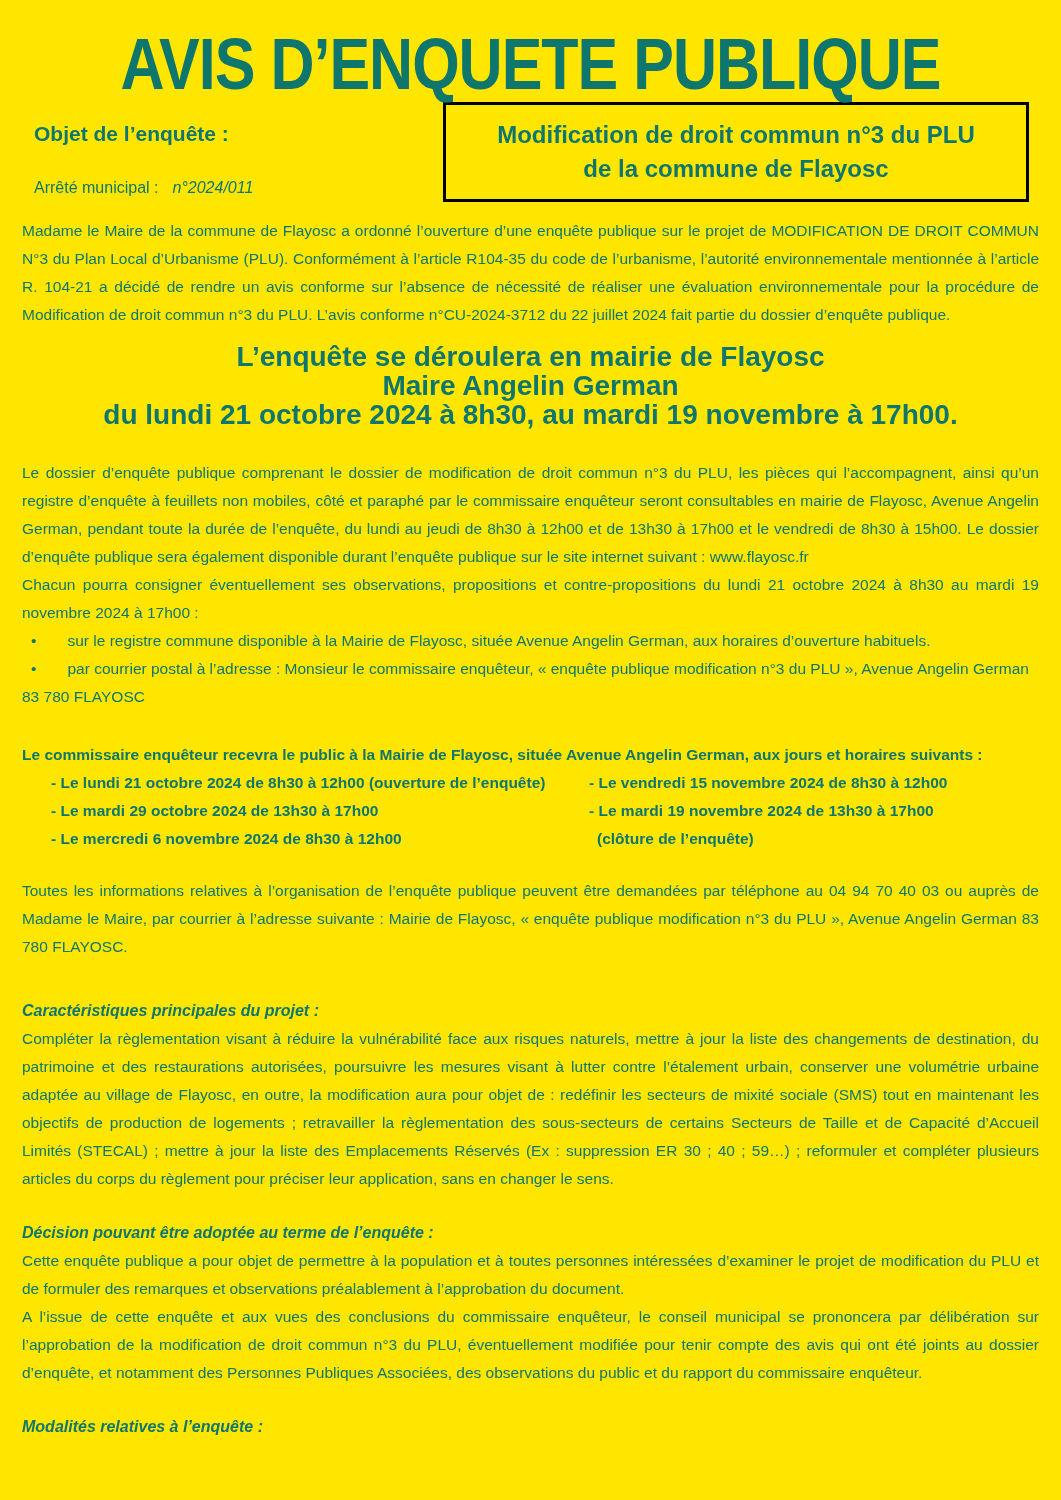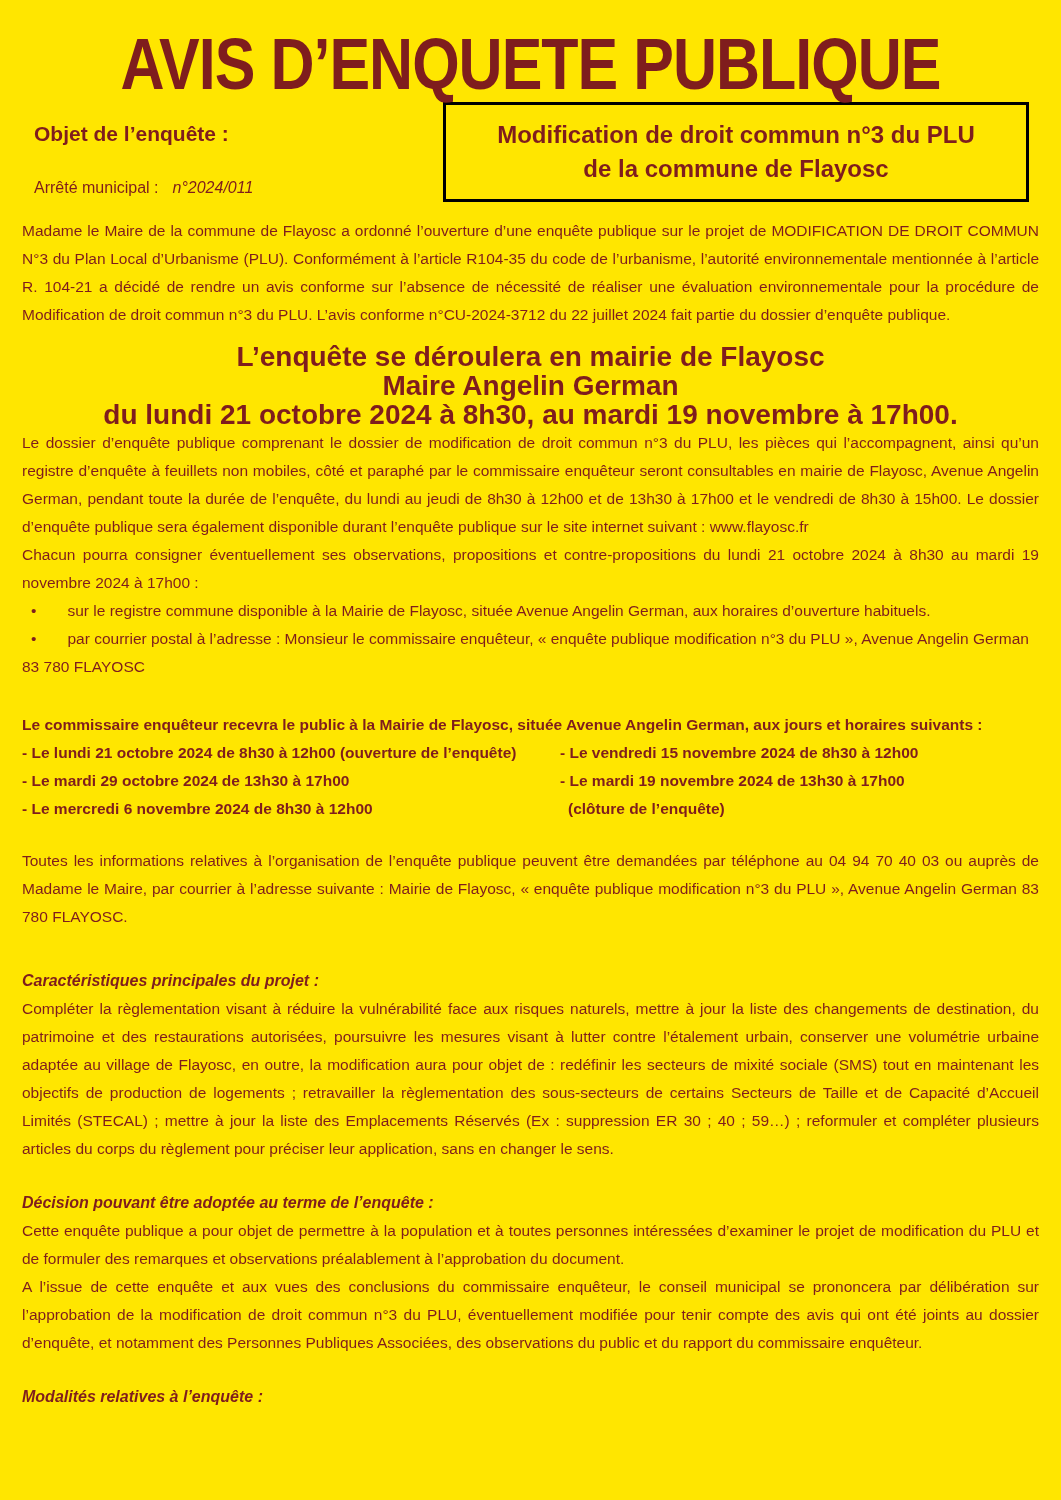--- a/index.html
+++ b/index.html
@@ -3,21 +3,21 @@
 <meta charset="utf-8">
 <style>
   html, body { margin: 0; padding: 0; }
   body { background: #888; }
   .page {
     position: relative;
     width: 1061px;
     height: 1500px;
     margin: 0 auto;
     background: #FFE600;
-    color: #7f1d1d;
+    color: #0f766e;
     font-family: "Liberation Sans", sans-serif;
     box-sizing: border-box;
     padding: 0 22px;
     overflow: hidden;
   }
   .page-title {
     text-align: center;
     font-weight: bold;
     font-size: 61px;
     letter-spacing: -1px;
@@ -55,33 +55,33 @@
     margin: 0;
   }
   .intro-paragraph { margin-top: 15px; }
   .venue-heading {
     text-align: center;
     font-weight: bold;
     font-size: 28px;
     line-height: 29px;
     margin-top: 13px;
   }
-  .dossier-paragraph { margin-top: 0; }
+  .dossier-paragraph { margin-top: 30px; }
   .observations { }
   .obs-item { font-size: 15.5px; line-height: 28px; margin: 0; }
   .obs-item .bullet { margin-left: 9px; margin-right: 31px; }
   .permanences { margin-top: 30px; font-weight: bold; }
   .perm-intro { font-size: 15.5px; line-height: 28px; margin: 0; }
   .perm-grid {
     display: grid;
     grid-template-columns: 538px 1fr;
     font-size: 15.5px;
     line-height: 28px;
   }
-  .perm-cell { white-space: nowrap; }
+  .perm-cell { white-space: nowrap; margin-left: 29px; }
   .perm-cell.closure { padding-left: 8px; }
   .info-paragraph { margin-top: 24px; }
   .doc-section { margin-top: 26px; }
   .doc-section.first { margin-top: 36px; }
   .section-heading {
     font-size: 16px;
     line-height: 28px;
     font-weight: bold;
     font-style: italic;
     margin: 0;

